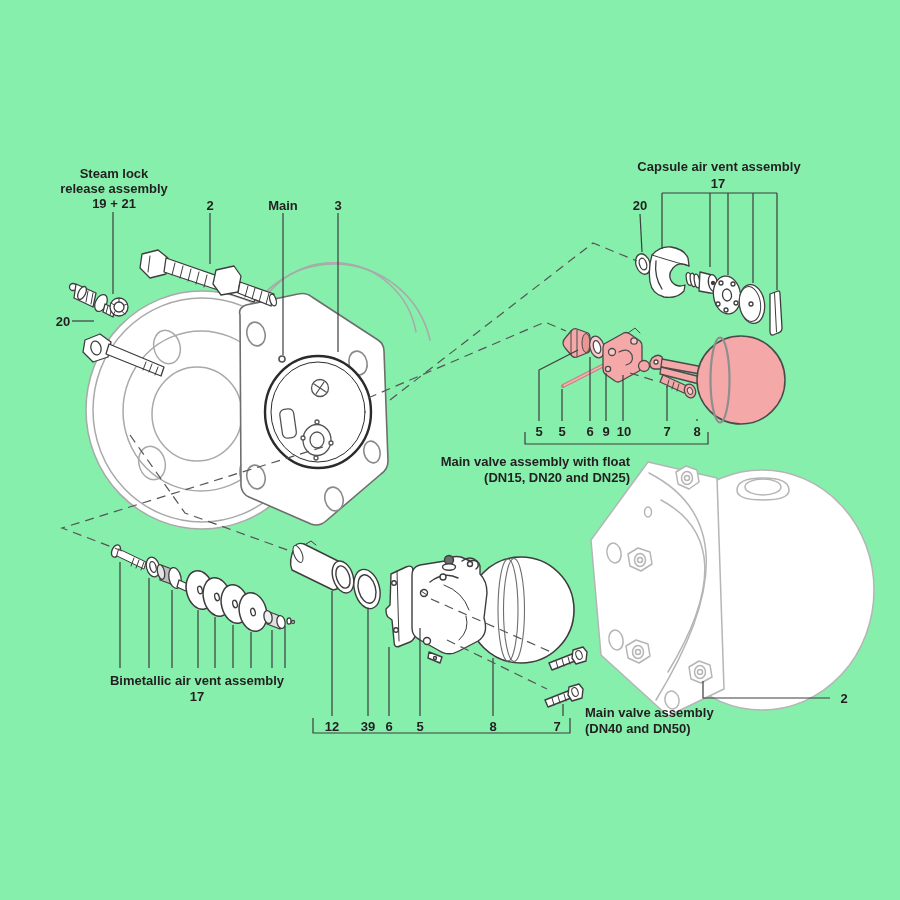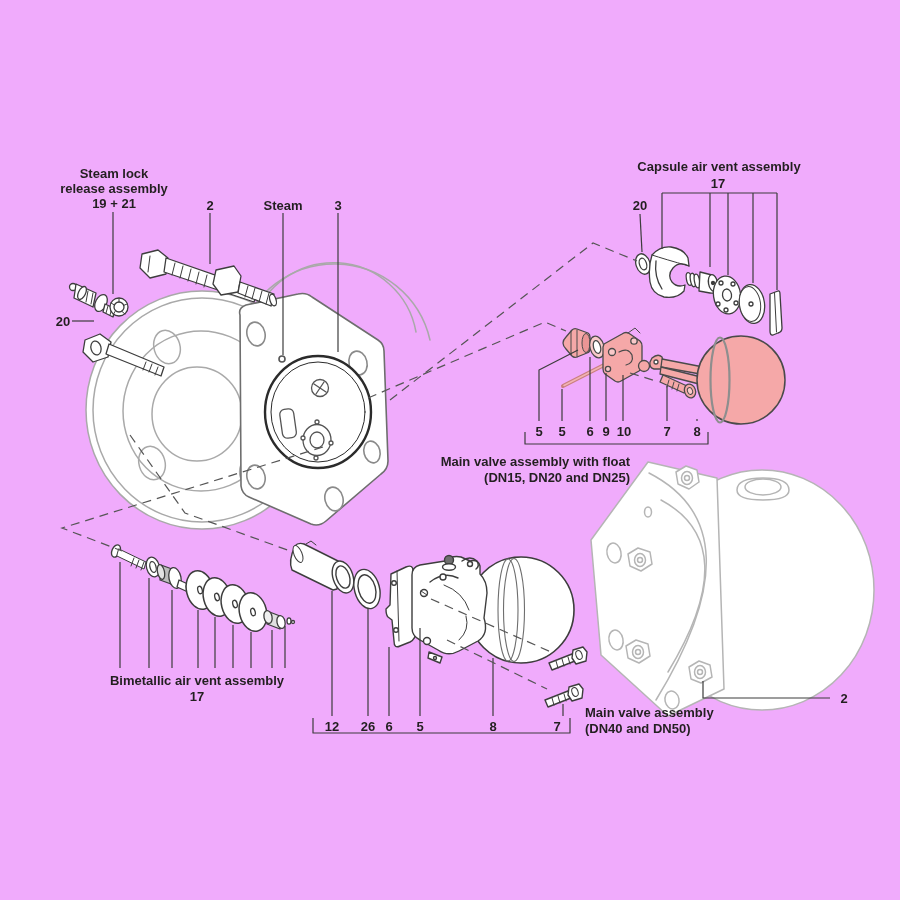--- a/index.html
+++ b/index.html
@@ -1,16 +1,16 @@
 <!DOCTYPE html>
 <html><head>
 <meta charset="utf-8">
 <style>
   html,body{margin:0;padding:0;background:#ffffff;}
-  #stage{position:relative;width:900px;height:900px;background:#f0abfc;overflow:hidden;
+  #stage{position:relative;width:900px;height:900px;background:#86efac;overflow:hidden;
          font-family:"Liberation Sans", sans-serif;}
   #artwork{position:absolute;left:0;top:0;}
   .lbl{position:absolute;font-weight:bold;font-size:13px;line-height:15px;color:#231f20;
        white-space:nowrap;}
   .ctr{transform:translateX(-50%);text-align:center;}
 </style>
 </head>
 <body>
 
 <div id="stage">
@@ -258,42 +258,42 @@
     <path d="M431,599 L551,652"></path>
     <path d="M447,640 L547,689"></path>
   </g>
 </svg>
 
   <span class="lbl ctr" style="left:114px;top:166px">Steam lock</span>
   <span class="lbl ctr" style="left:114px;top:181px">release assembly</span>
   <span class="lbl ctr" style="left:114px;top:196px">19 + 21</span>
   <span class="lbl ctr" style="left:63px;top:314px">20</span>
   <span class="lbl ctr" style="left:210px;top:198px">2</span>
-  <span class="lbl ctr" style="left:283px;top:198px">Steam</span>
+  <span class="lbl ctr" style="left:283px;top:198px">Main</span>
   <span class="lbl ctr" style="left:338px;top:198px">3</span>
 
   <span class="lbl ctr" style="left:719px;top:159px">Capsule air vent assembly</span>
   <span class="lbl ctr" style="left:718px;top:176px">17</span>
   <span class="lbl ctr" style="left:640px;top:198px">20</span>
 
   <span class="lbl ctr" style="left:539px;top:424px">5</span>
   <span class="lbl ctr" style="left:562px;top:424px">5</span>
   <span class="lbl ctr" style="left:590px;top:424px">6</span>
   <span class="lbl ctr" style="left:606px;top:424px">9</span>
   <span class="lbl ctr" style="left:624px;top:424px">10</span>
   <span class="lbl ctr" style="left:667px;top:424px">7</span>
   <span class="lbl ctr" style="left:697px;top:424px">8</span>
   <span class="lbl" style="left:630px;top:454px;transform:translateX(-100%)">Main valve assembly with float</span>
   <span class="lbl" style="left:630px;top:470px;transform:translateX(-100%)">(DN15, DN20 and DN25)</span>
 
   <span class="lbl ctr" style="left:197px;top:673px">Bimetallic air vent assembly</span>
   <span class="lbl ctr" style="left:197px;top:689px">17</span>
 
   <span class="lbl ctr" style="left:332px;top:719px">12</span>
-  <span class="lbl ctr" style="left:368px;top:719px">26</span>
+  <span class="lbl ctr" style="left:368px;top:719px">39</span>
   <span class="lbl ctr" style="left:389px;top:719px">6</span>
   <span class="lbl ctr" style="left:420px;top:719px">5</span>
   <span class="lbl ctr" style="left:493px;top:719px">8</span>
   <span class="lbl ctr" style="left:557px;top:719px">7</span>
   <span class="lbl" style="left:585px;top:705px">Main valve assembly</span>
   <span class="lbl" style="left:585px;top:721px">(DN40 and DN50)</span>
   <span class="lbl ctr" style="left:844px;top:691px">2</span>
 
 </div>
 

